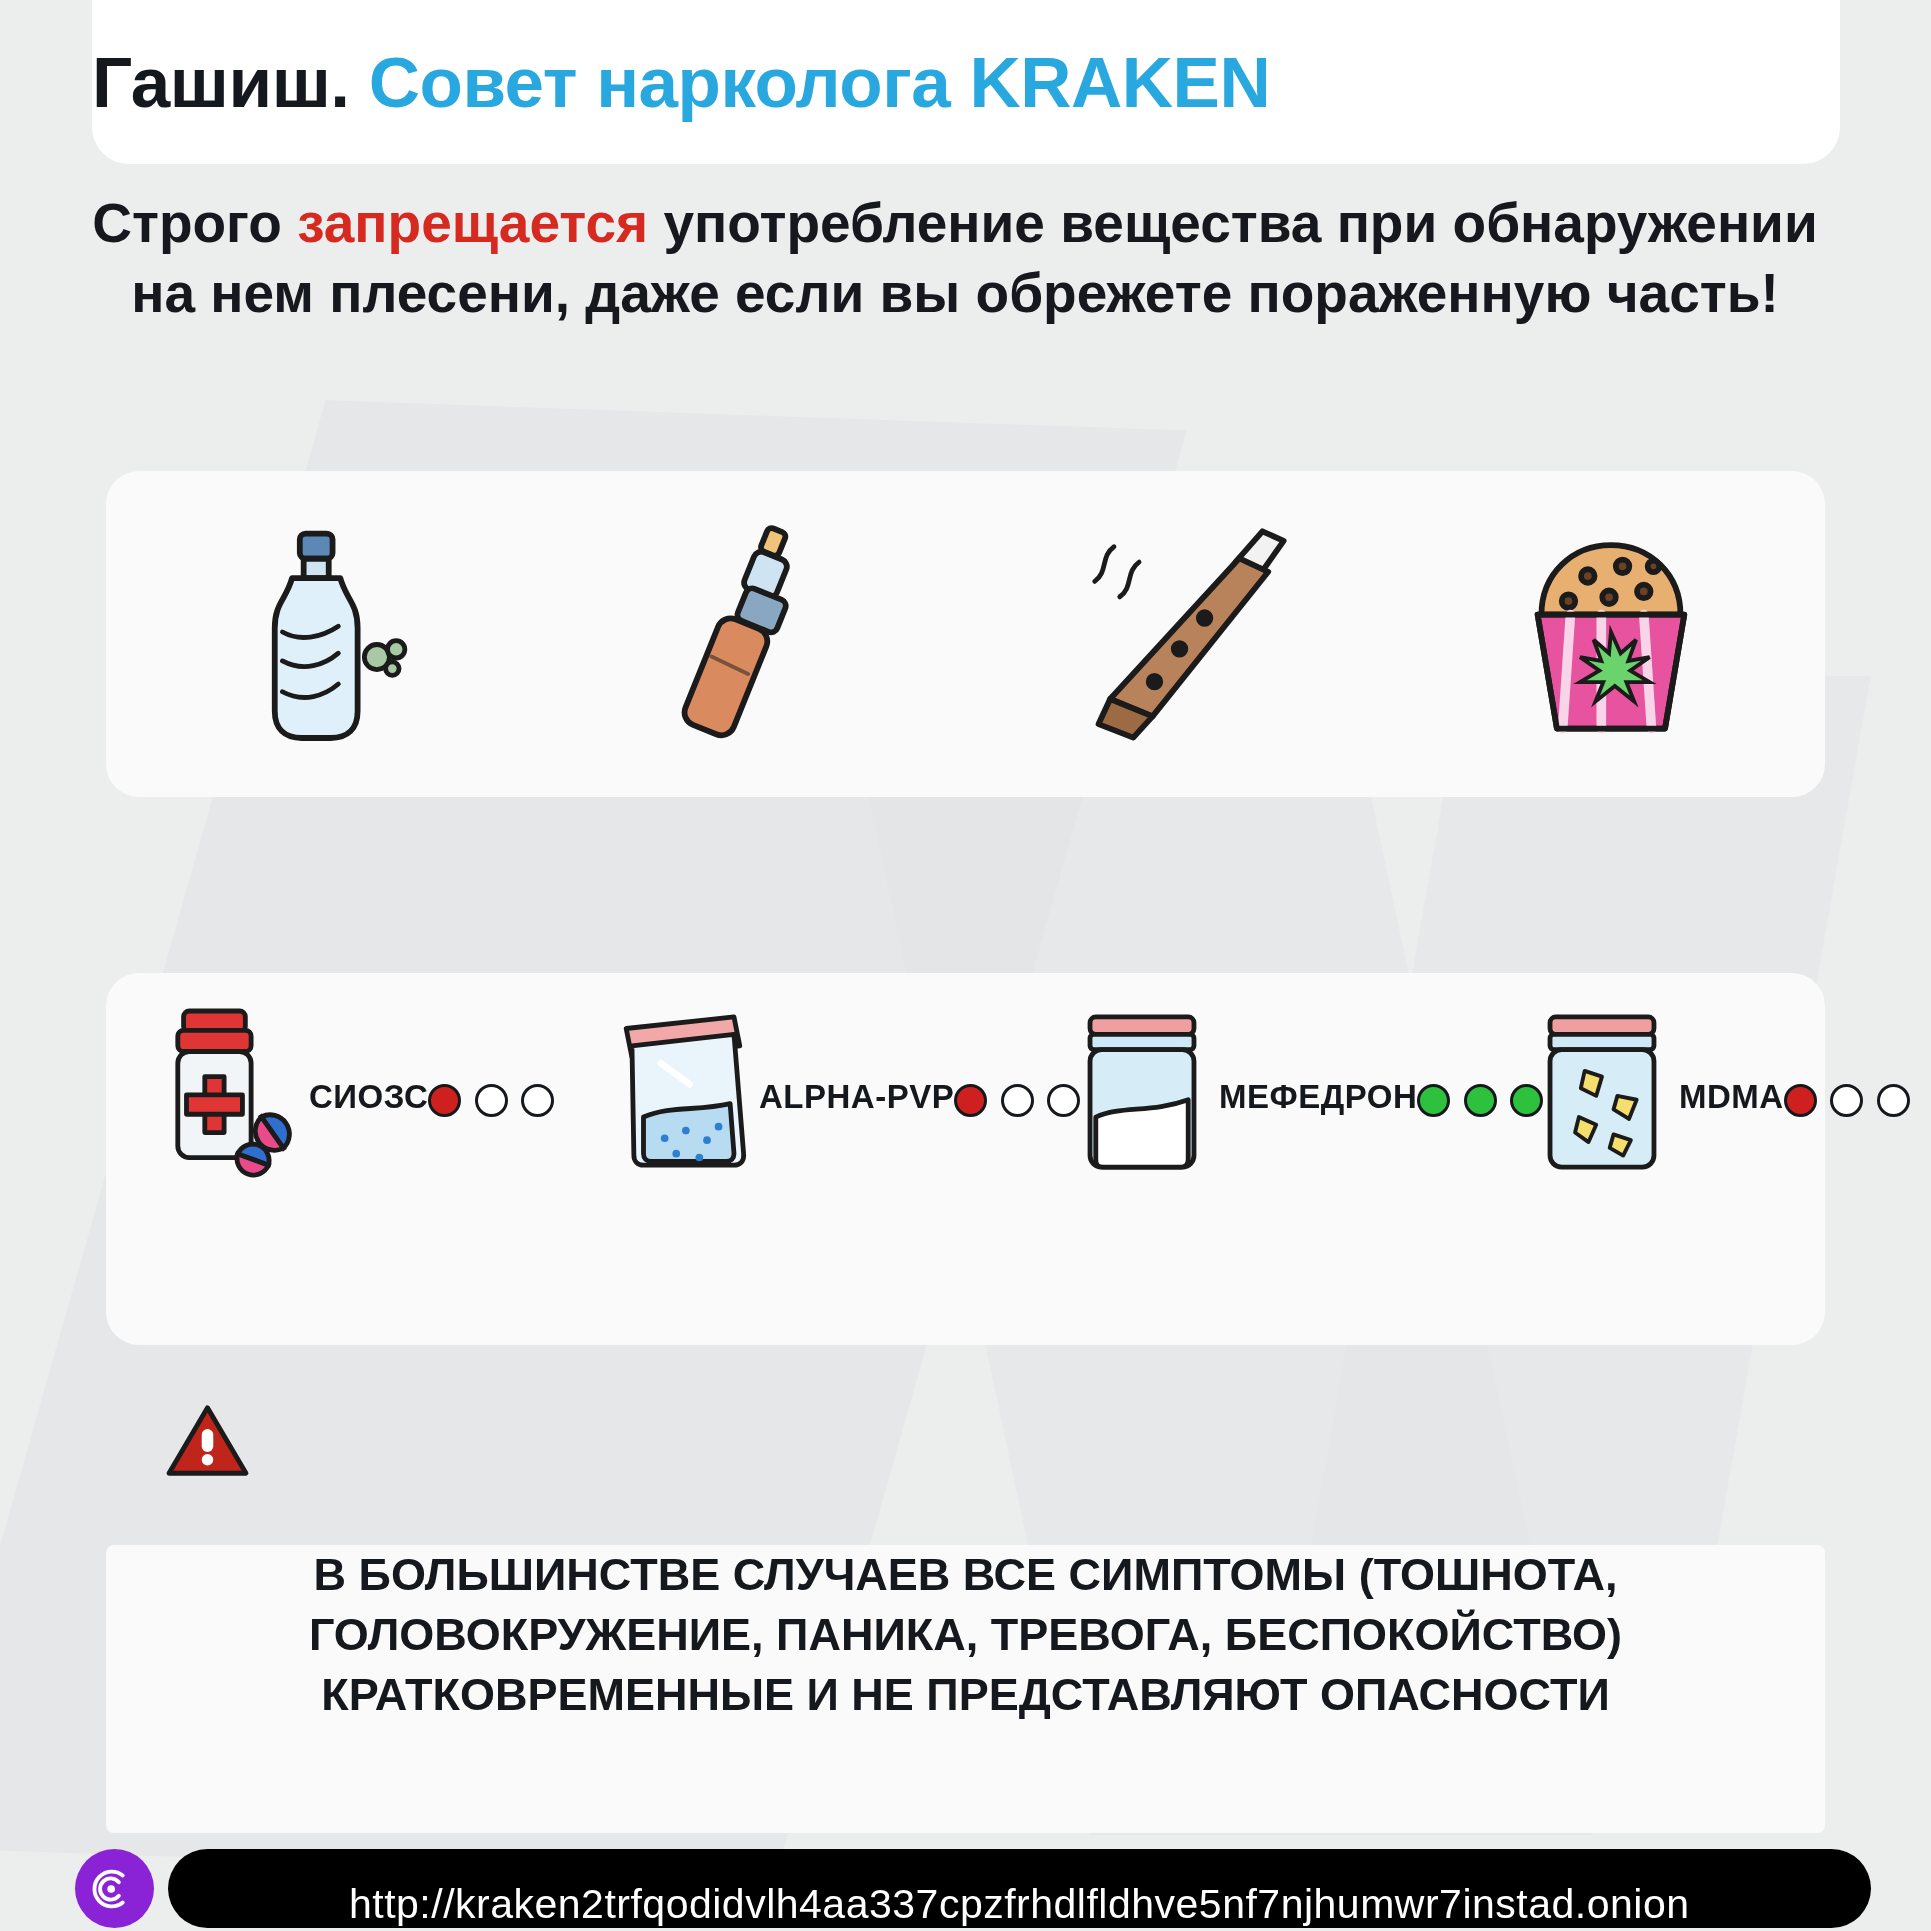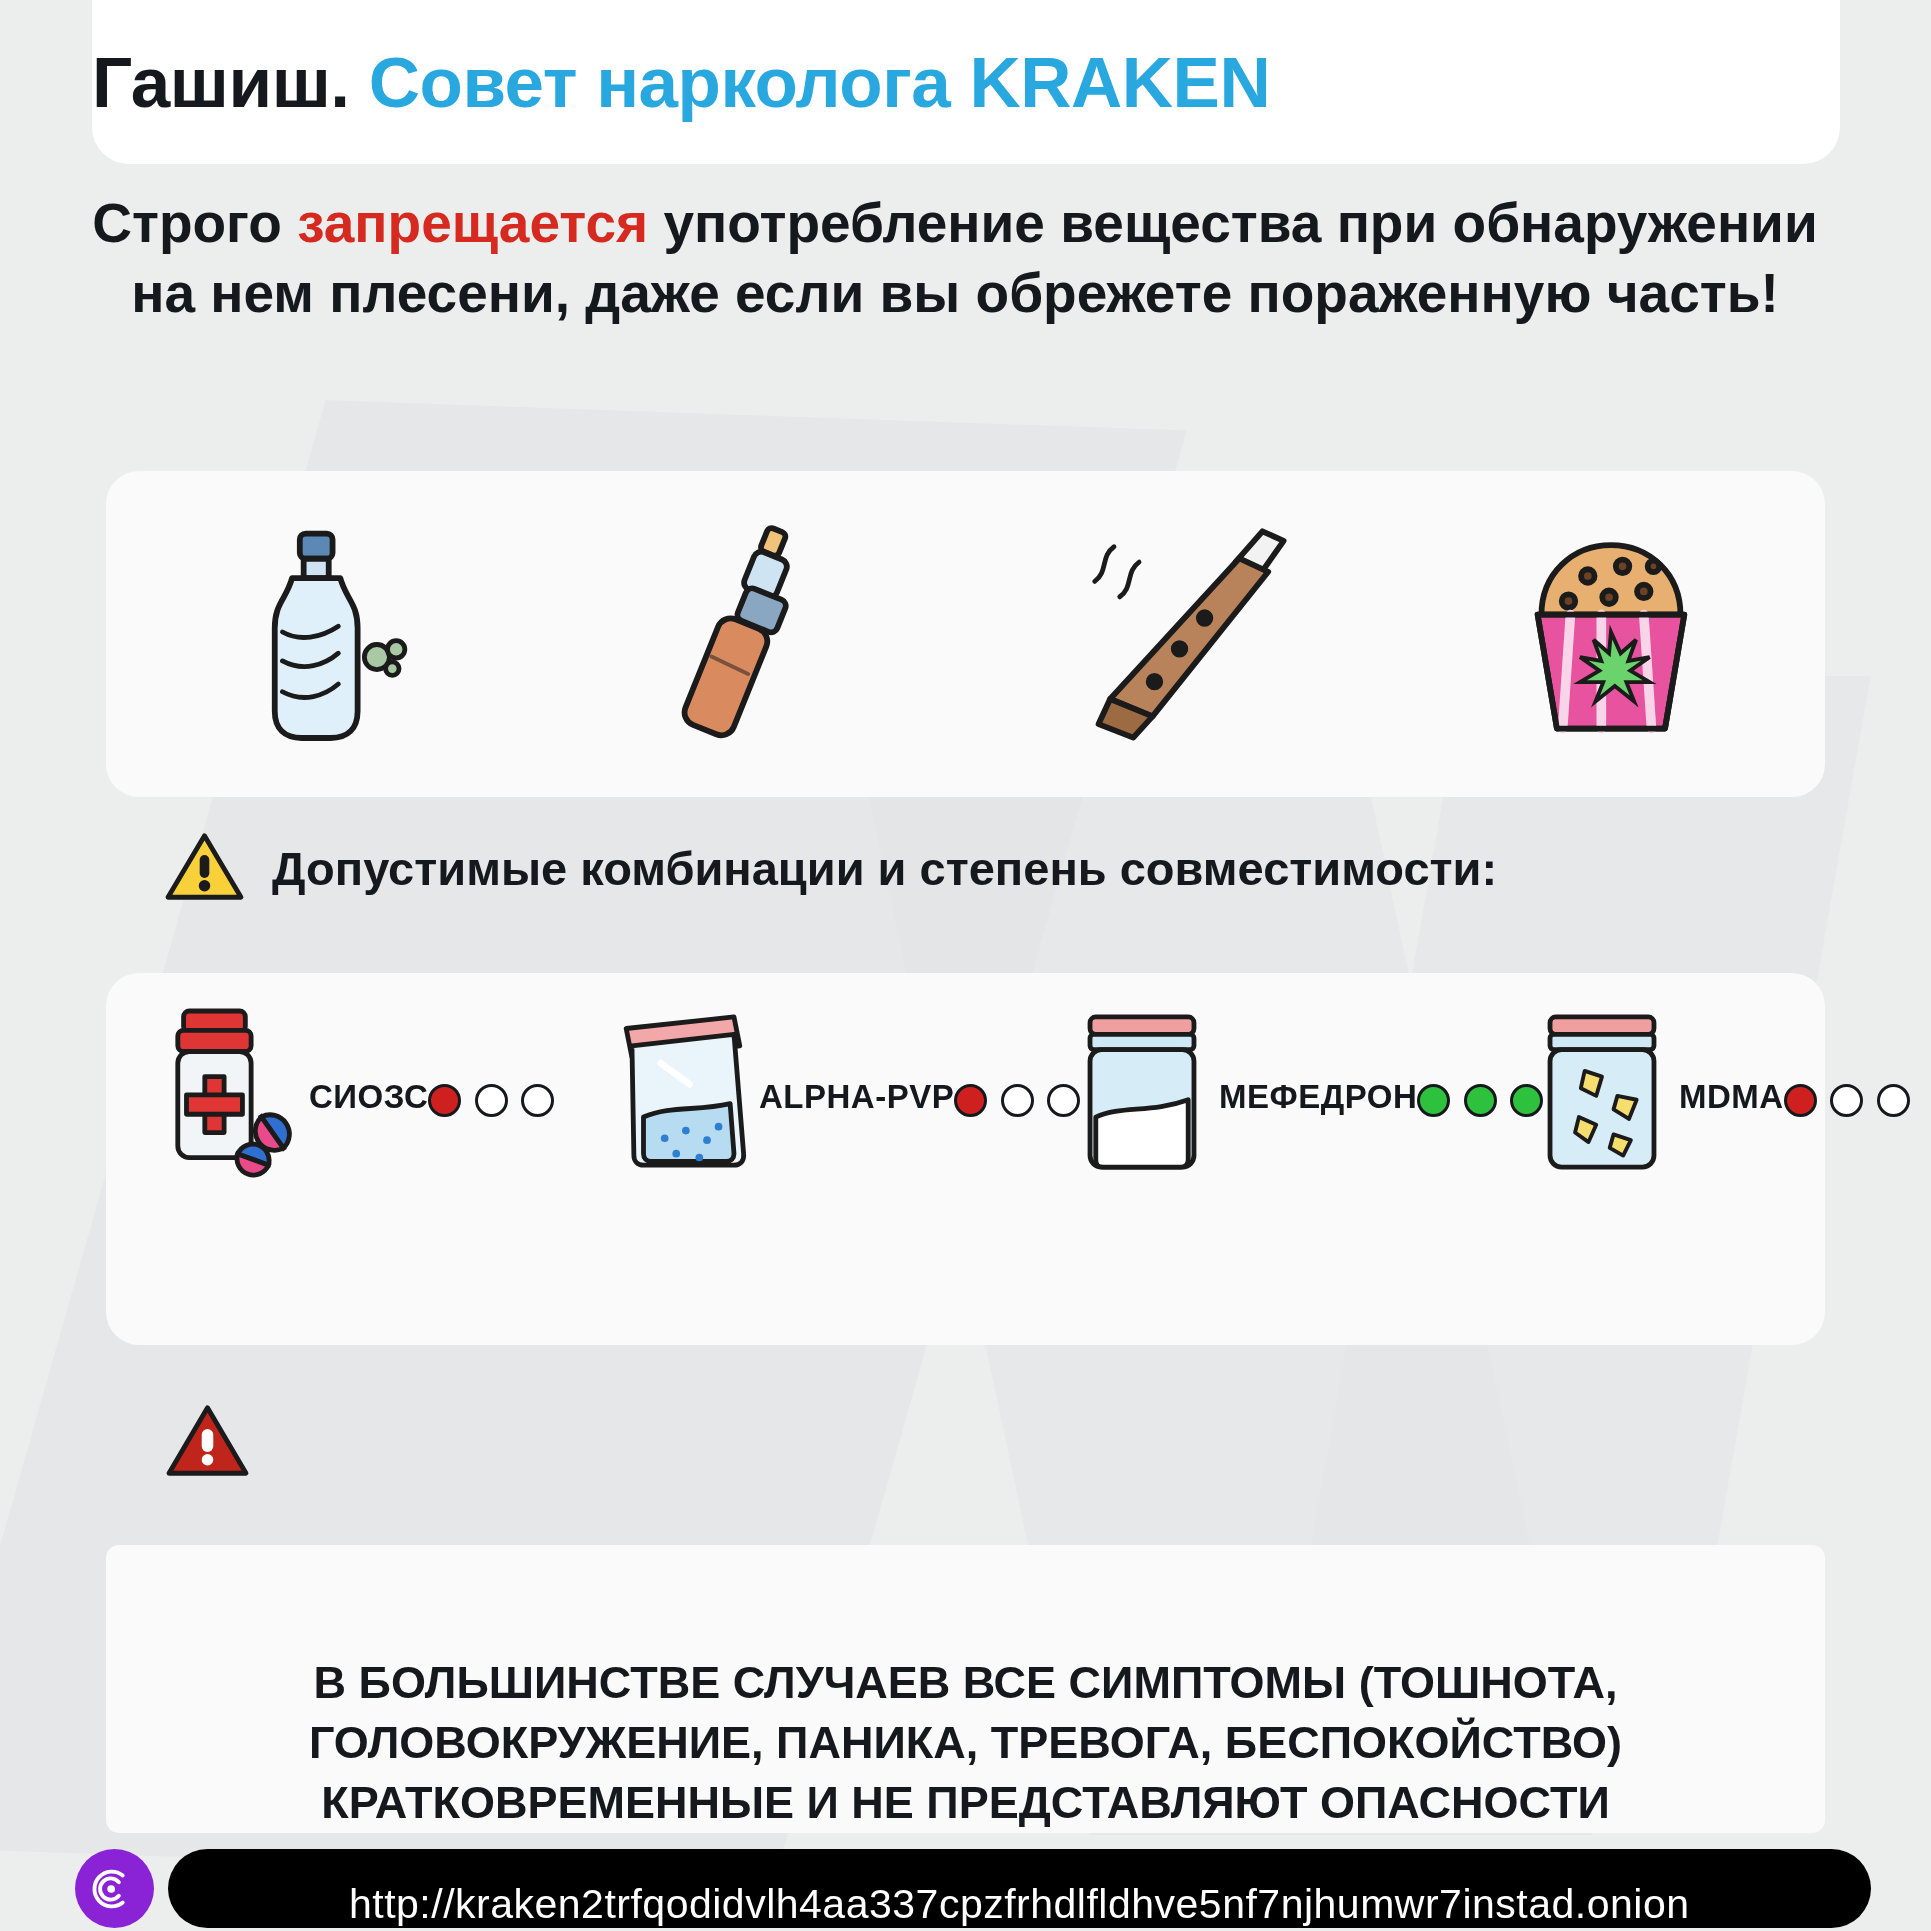--- a/index.html
+++ b/index.html
@@ -192,23 +192,23 @@
   }
 
   
   .od-card {
     position: absolute;
     left: 106px;
     top: 1545px;
     width: 1719px;
     height: 288px;
     background: #fafafa;
-    border-radius: 13px;
-    display: flex;
-    align-items: flex-end;
+    border-radius: 8px;
+    display: flex;
+    align-items: flex-start;
     justify-content: center;
   }
   .od-text {
     text-align: center;
     font-size: 45px;
     font-weight: bold;
     line-height: 1.33;
     color: #15181c;
     padding: 0 39px;
   }
@@ -342,30 +342,20 @@
           </g>
           <g fill="#6bd36b" stroke="#1b1b1b" stroke-width="4">
             <path d="M116 120l10 22 16-14-8 22 22-4-20 14 20 12-24 0 8 20-20-16-20 16 8-20-24 0 20-12-20-14 22 4-8-22 16 14z"></path>
           </g>
         </svg>
       </span>
     </div>
 
   </div>
 
-  <div class="combo-head">
-    <span>
-      <svg width="81" height="73" viewBox="0 0 84 76">
-        <path d="M42 6 L80 70 H4 Z" fill="#f7d03a" stroke="#1b1b1b" stroke-width="5" stroke-linejoin="round"></path>
-        <rect x="37" y="26" width="10" height="24" rx="5" fill="#1b1b1b"></rect>
-        <circle cx="42" cy="58" r="6" fill="#1b1b1b"></circle>
-      </svg>
-    </span>
-    <span class="label">Допустимые комбинации и степень совместимости:</span>
-  </div>
 
   <div class="combos-card">
 
     <div class="combo">
       <div class="icon-wrap">
         <svg width="164" height="180" viewBox="0 0 170 186">
           <g stroke="#1b1b1b" stroke-width="5" stroke-linejoin="round">
             <rect x="40" y="8" width="64" height="22" rx="6" fill="#e03535"></rect>
             <rect x="34" y="28" width="76" height="22" rx="6" fill="#e03535"></rect>
             <rect x="34" y="50" width="76" height="110" rx="12" fill="#f1f5f8"></rect>

